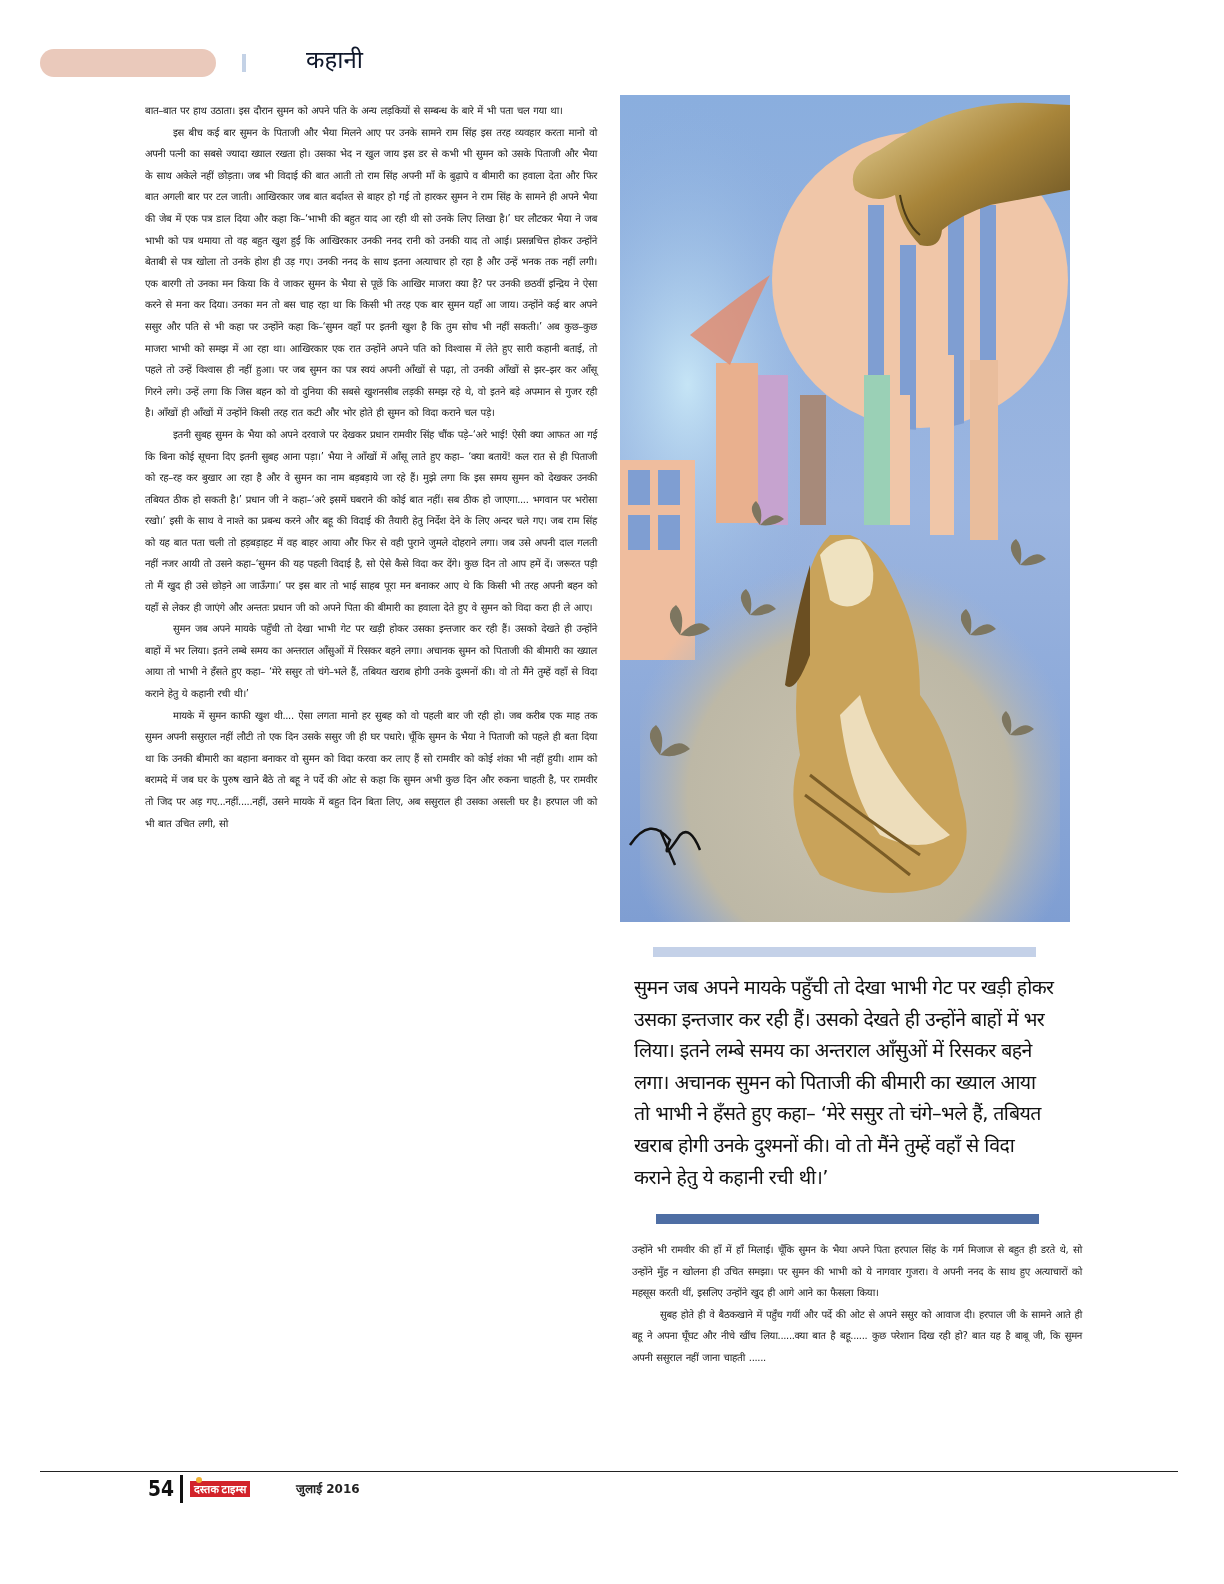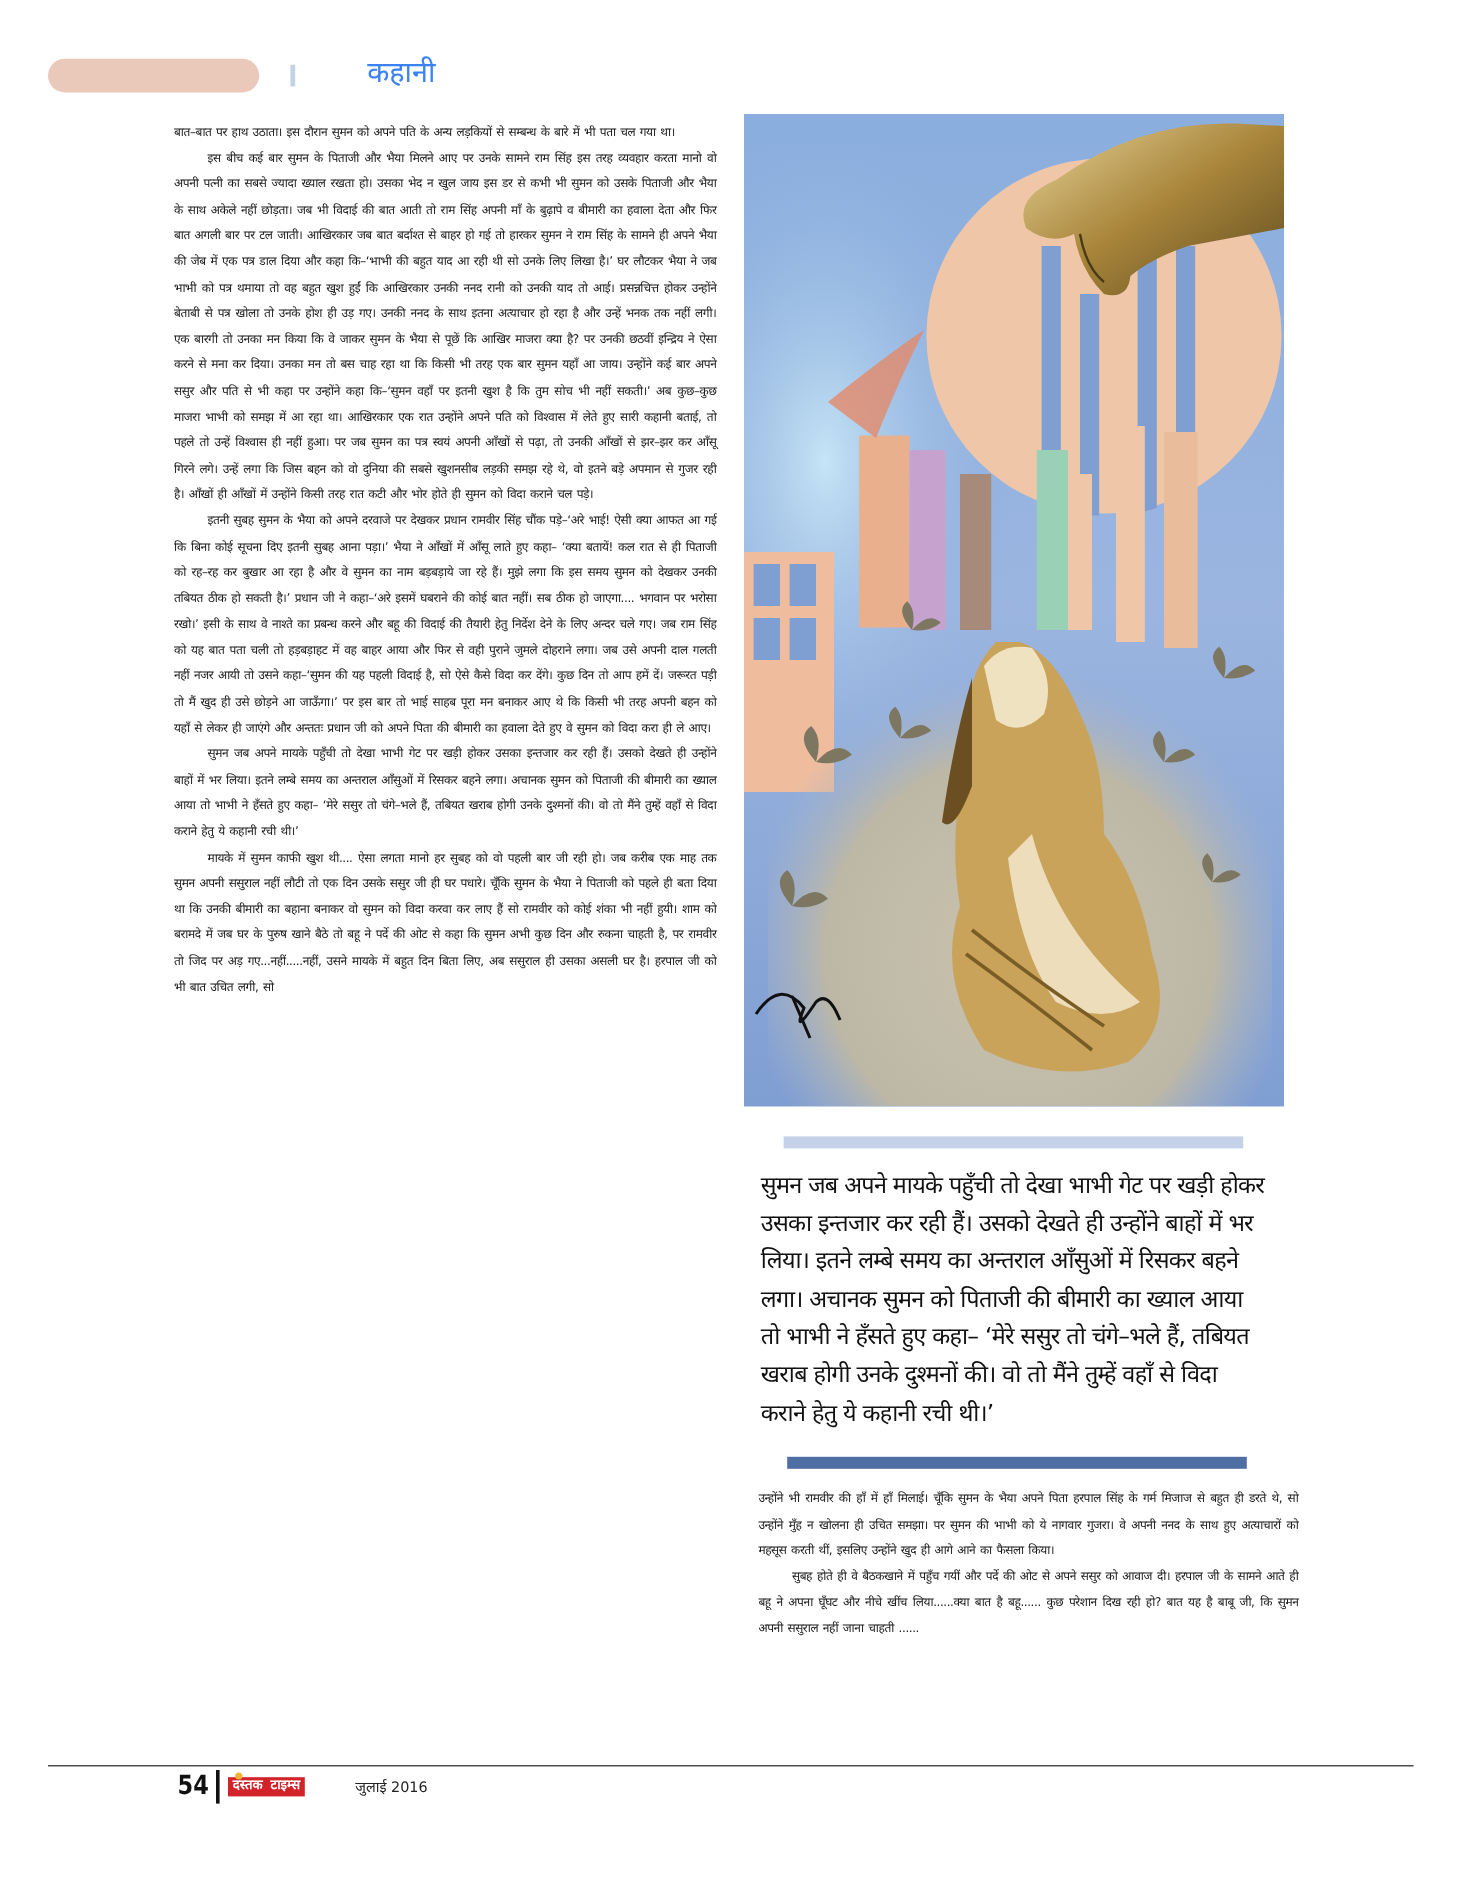--- a/index.html
+++ b/index.html
@@ -9,21 +9,21 @@
   }
   .header-pill {
     position: absolute; left: 40px; top: 49px; width: 176px; height: 28px;
     border-radius: 14px; background: #eac9bb;
   }
   .header-bar {
     position: absolute; left: 242px; top: 54px; width: 4px; height: 18px;
     background: #c4d2e6;
   }
   .section-title {
-    position: absolute; left: 306px; top: 44px; font-size: 24px; color: #3b82f6;
+    position: absolute; left: 306px; top: 44px; font-size: 24px; color: #0f172a;
     font-family: "DejaVu Sans", sans-serif; line-height: 32px;
   }
   .col {
     position: absolute; font-size: 10px; line-height: 21.6px; text-align: justify;
     font-family: "DejaVu Sans", sans-serif; letter-spacing: -0.35px; word-spacing: 1px;
   }
   .col p { margin: 0; text-indent: 28px; }
   .col p.cont { text-indent: 0; }
   .col-left { left: 145px; top: 100px; width: 452px; }
   .col-right { left: 620px; top: 1239px; width: 450px; margin-left: 12px; }
@@ -49,27 +49,27 @@
   .page-number {
     position: absolute; left: 148px; top: 1476px; font-size: 22px; font-weight: bold; color: #111;
     font-family: "DejaVu Sans", sans-serif; line-height: 26px; transform: scaleX(0.85); transform-origin: left;
   }
   .footer-sep {
     position: absolute; left: 180px; top: 1475px; width: 3px; height: 28px; background: #111;
   }
   .masthead {
     position: absolute; left: 190px; top: 1481px; height: 16px; padding: 0 4px;
     background: #d2232a; color: #fff; font-size: 11px; line-height: 16px; font-weight: bold;
-    font-family: Liberation Mono, monospace;
+    font-family: Liberation Serif, serif;
   }
   .masthead-dot {
     position: absolute; left: 196px; top: 1477px; width: 6px; height: 6px; border-radius: 3px; background: #f2b233;
   }
   .issue-date {
-    position: absolute; left: 296px; top: 1480px; font-size: 12px; font-weight: normal; color: #222;
+    position: absolute; left: 296px; top: 1480px; font-size: 12px; font-weight: bold; color: #222;
     font-family: "DejaVu Sans", sans-serif; line-height: 18px;
   }
 </style>
 </head>
 <body>
 
 <div class="header-pill"></div>
 <div class="header-bar"></div>
 <div class="section-title">कहानी</div>
 

